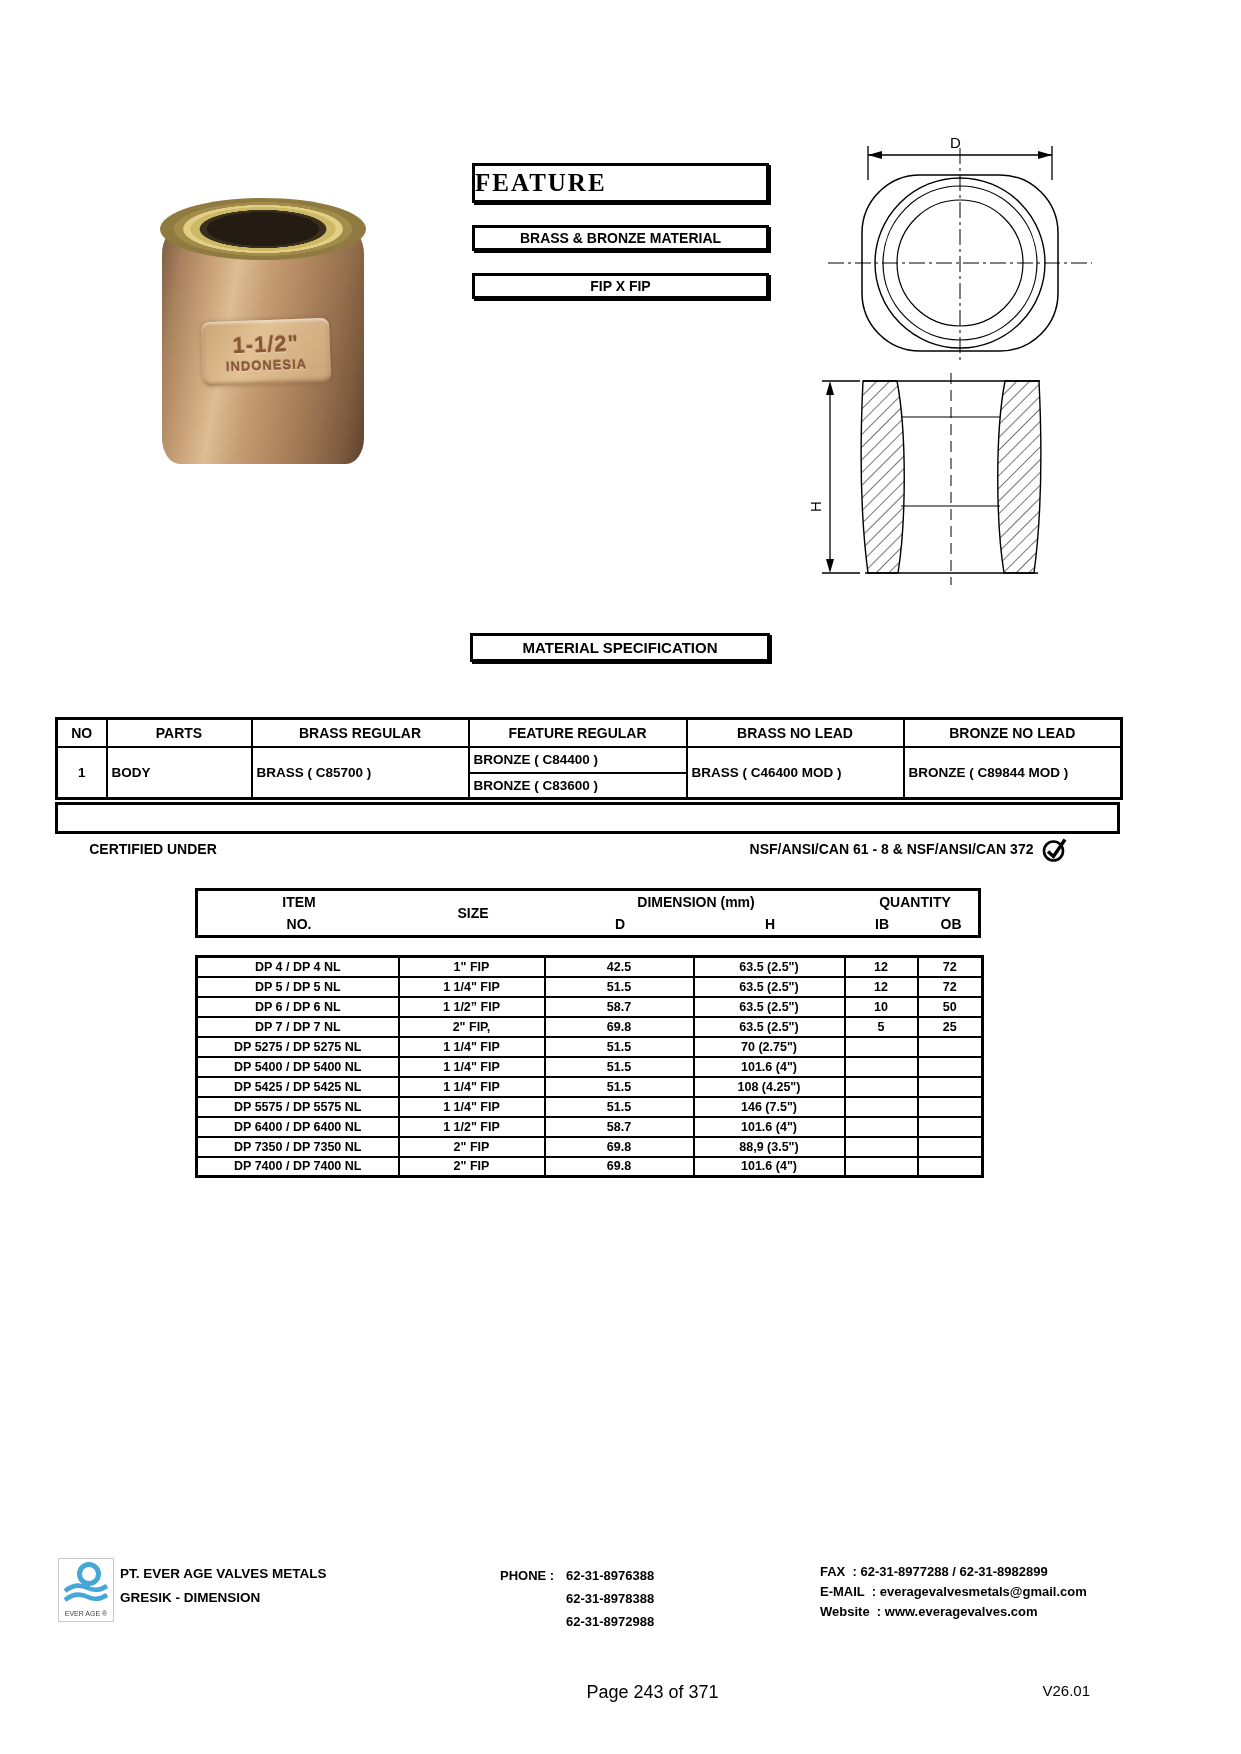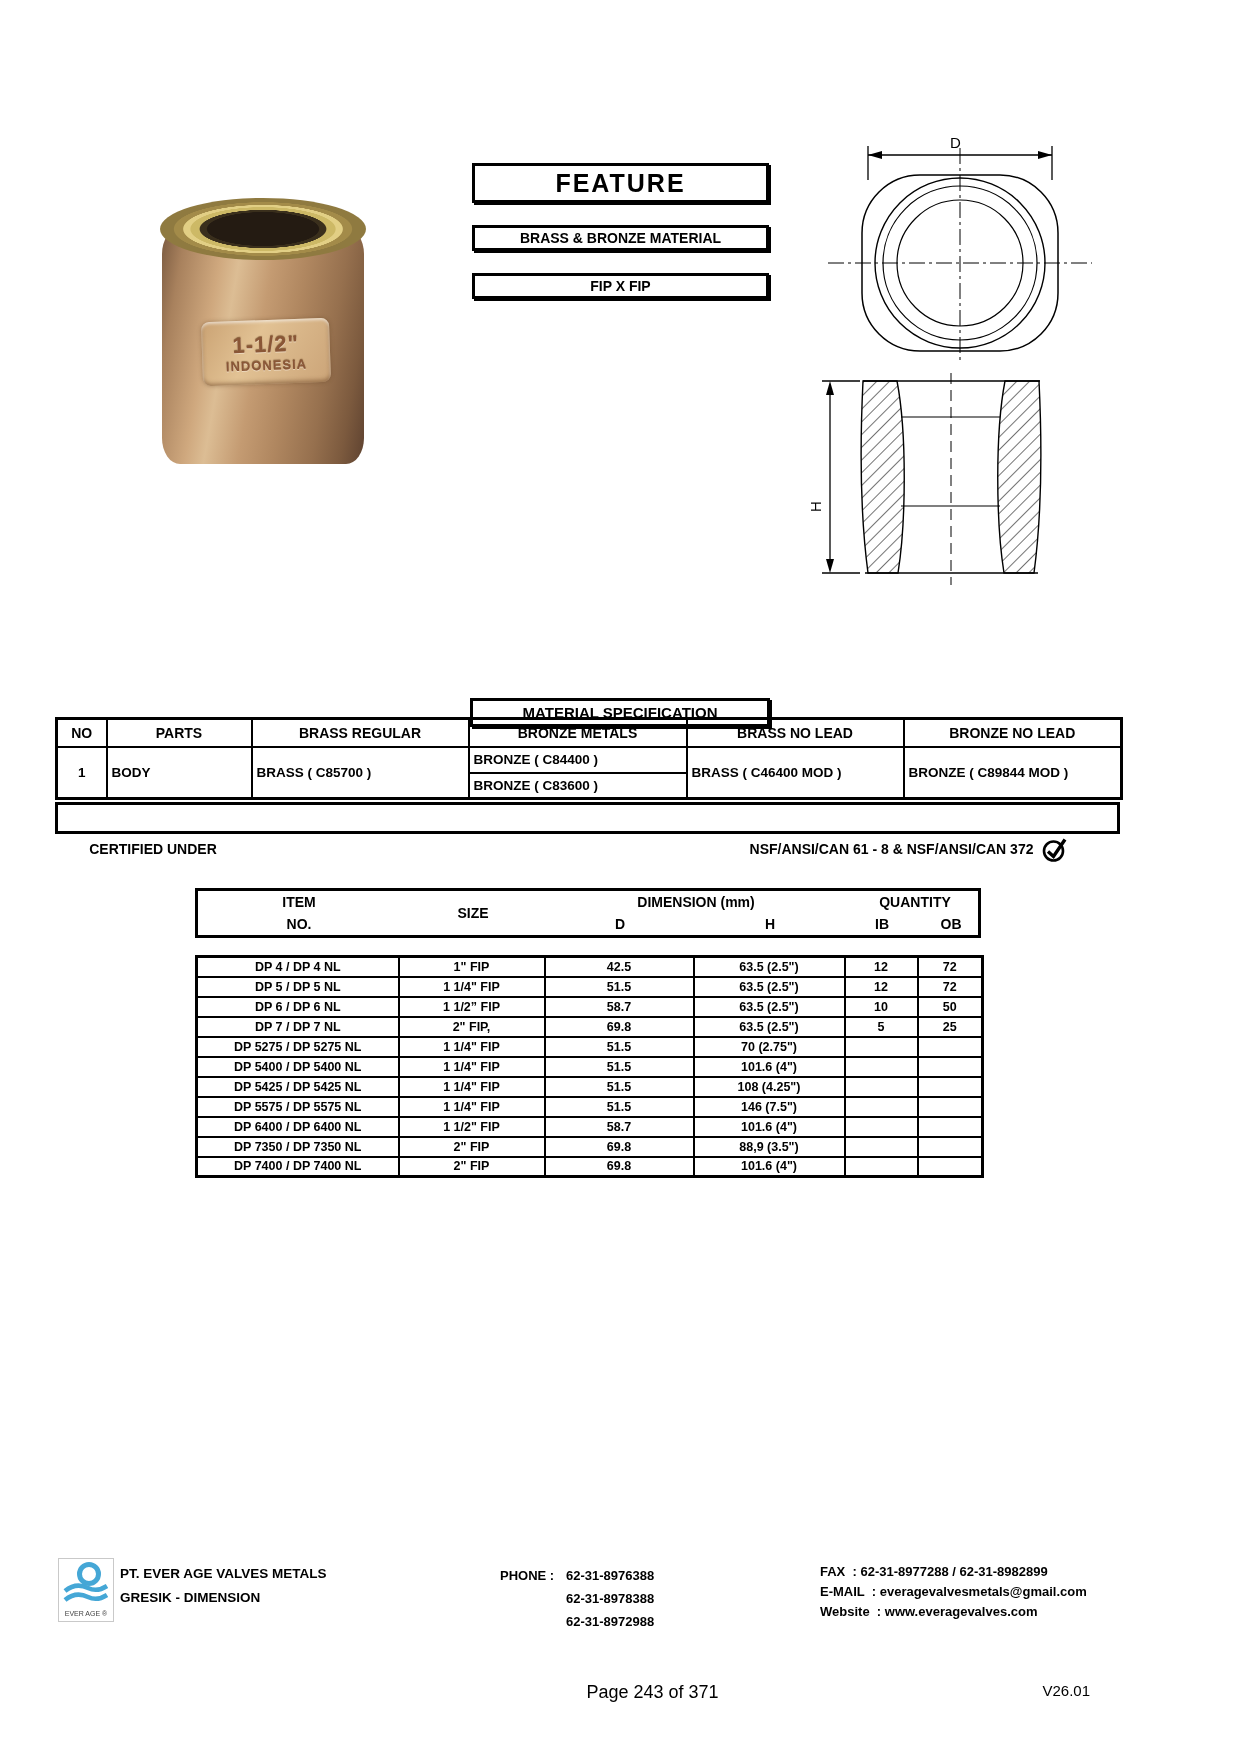--- a/index.html
+++ b/index.html
@@ -9,22 +9,22 @@
   .abs{position:absolute;}
   .pre{white-space:pre;}
 
   
   .title-outer{left:95px;top:77px;width:1023px;height:44px;border:2px solid #000;padding:3px;}
   .title-inner{border:2px solid #000;height:100%;display:flex;align-items:center;padding-left:10px;
                font-family:"Liberation Serif",serif;font-weight:bold;font-size:26px;letter-spacing:.5px;}
 
   
   .feature-box{left:472px;top:163px;width:297px;height:40px;border:3px solid #000;
-               display:flex;align-items:center;justify-content:center;
-               font-family:Liberation Sans, sans-serif;font-weight:bold;font-size:25px;letter-spacing:2px;
+               display:flex;align-items:center;justify-content:flex-start;
+               font-family:Liberation Serif, serif;font-weight:bold;font-size:25px;letter-spacing:2px;
                box-shadow:2px 2px 0 0 #000;}
   .feature-item{left:472px;width:297px;height:26px;border:3px solid #000;
                 display:flex;align-items:center;justify-content:center;
                 font-weight:bold;font-size:14px;box-shadow:2px 2px 0 0 #000;}
   .fi-0{top:225px;} .fi-1{top:273px;}
 
   
   .photo{left:160px;top:198px;width:210px;height:268px;}
   .cup-body{position:absolute;left:2px;right:6px;top:30px;bottom:2px;border-radius:18px/26px;
     background:linear-gradient(100deg,#7a5a40 0%,#a8815d 10%,#cfa87e 26%,#dcbd94 34%,#c49b72 48%,
@@ -35,21 +35,21 @@
   .stamp{position:absolute;left:42px;top:122px;width:128px;height:64px;border-radius:8px;
     background:linear-gradient(120deg,#caa273,#e2c294 40%,#cba478);transform:rotate(-2deg);
     box-shadow:inset 0 2px 3px rgba(255,255,255,.6), inset 0 -2px 4px rgba(90,50,20,.5), 0 0 4px rgba(90,60,30,.4);
     display:flex;flex-direction:column;align-items:center;justify-content:center;color:#8a5636;}
   .stamp-size{font-weight:bold;font-size:22px;letter-spacing:1px;
     text-shadow:0 1px 0 rgba(255,255,255,.4), 0 -1px 1px rgba(80,40,10,.6);}
   .stamp-origin{font-weight:bold;font-size:13px;letter-spacing:1px;
     text-shadow:0 1px 0 rgba(255,255,255,.4), 0 -1px 1px rgba(80,40,10,.6);}
 
   
-  .matspec-box{left:470px;top:698px;width:300px;height:29px;border:3px solid #000;
+  .matspec-box{left:470px;top:633px;width:300px;height:29px;border:3px solid #000;
                display:flex;align-items:center;justify-content:center;font-weight:bold;font-size:15px;
                box-shadow:2px 2px 0 0 #000;}
   .mat-table{left:55px;top:717px;width:1065px;border:3px solid #000;border-collapse:collapse;table-layout:fixed;padding-left:22px;}
   .mat-table td{border:2px solid #000;font-weight:bold;font-size:13.5px;padding:2px 4px;height:26px;}
   .mat-table .mt-hdr td{text-align:center;font-size:14px;height:28px;}
   .mat-table td.c{text-align:center;}
 
   .cert-row{left:55px;top:802px;width:1065px;height:32px;border:3px solid #000;display:flex;align-items:stretch;}
   .cert-cell{display:flex;align-items:center;justify-content:center;font-weight:bold;font-size:14px;margin-top:44px;}
   .cc-1{width:190px;}
@@ -155,21 +155,21 @@
         <col style="width:217px">
       <col style="width:218px">
         <col style="width:217px">
         <col style="width:218px">
     </colgroup>
     <tbody>
       <tr class="mt-hdr">
         <td>NO</td>
         <td>PARTS</td>
         <td>BRASS REGULAR</td>
-        <td>BRONZE METALS</td>
+        <td>FEATURE REGULAR</td>
         <td>BRASS NO LEAD</td>
         <td>BRONZE NO LEAD</td>
       </tr>
       <tr>
         <td class="c" rowspan="2">1</td>
         <td rowspan="2">BODY</td>
         <td rowspan="2">BRASS ( C85700 )</td>
         <td>BRONZE ( C84400 )</td>
         <td rowspan="2">BRASS ( C46400 MOD )</td>
         <td rowspan="2">BRONZE ( C89844 MOD )</td>

